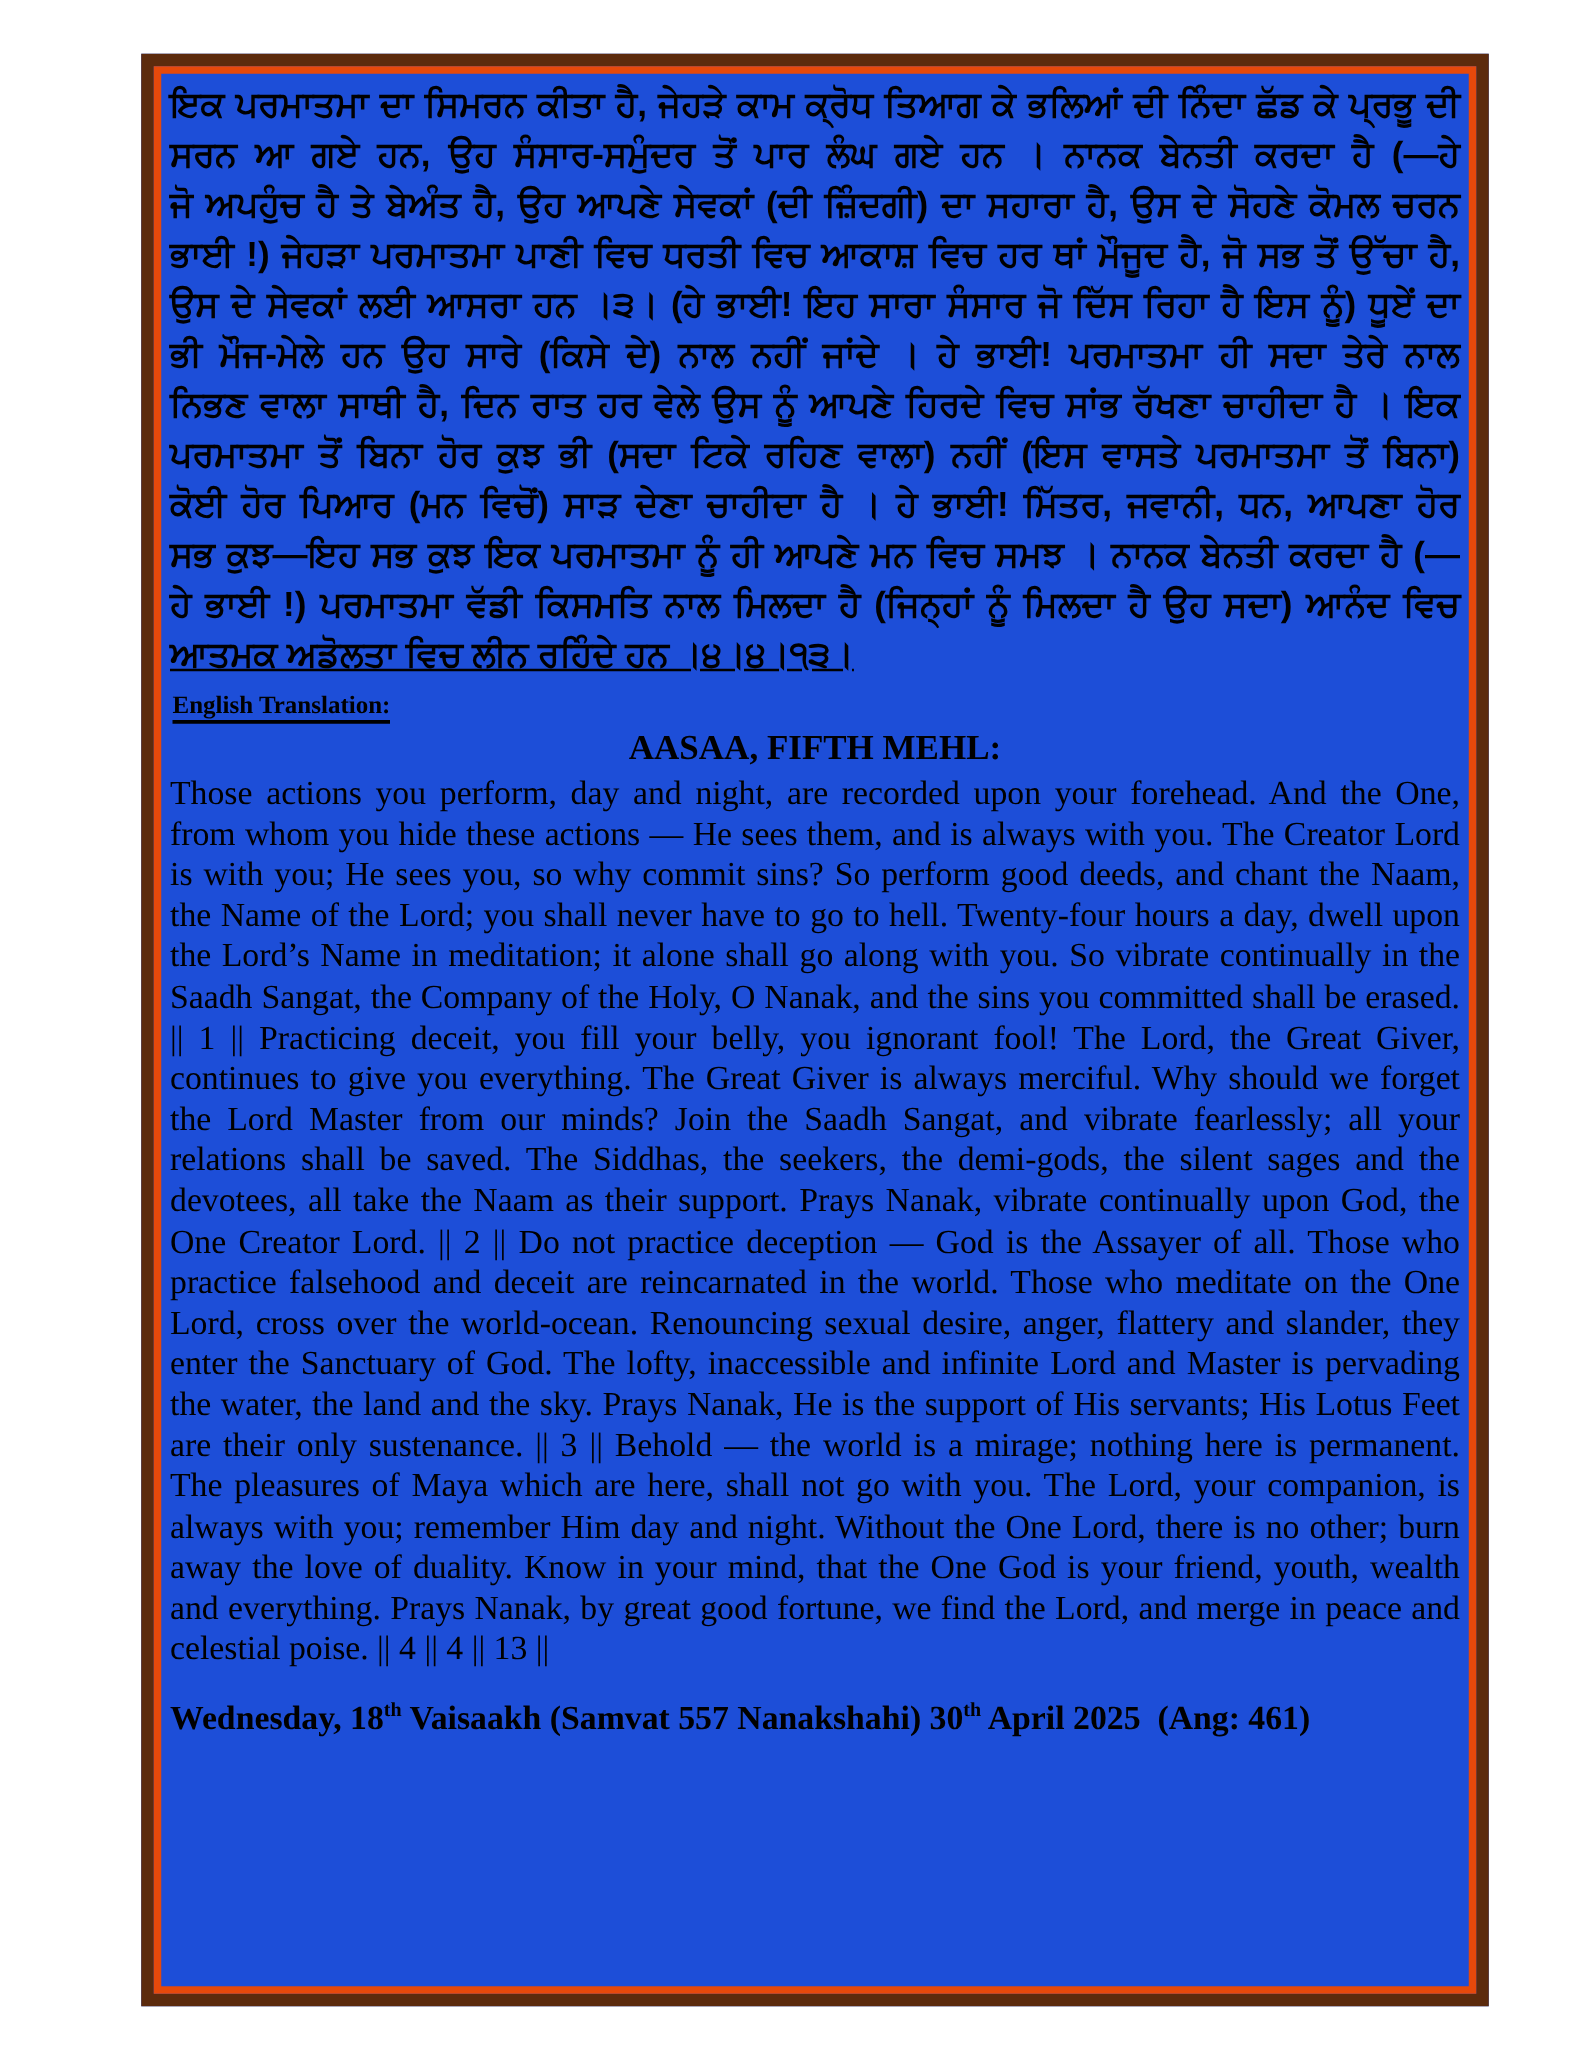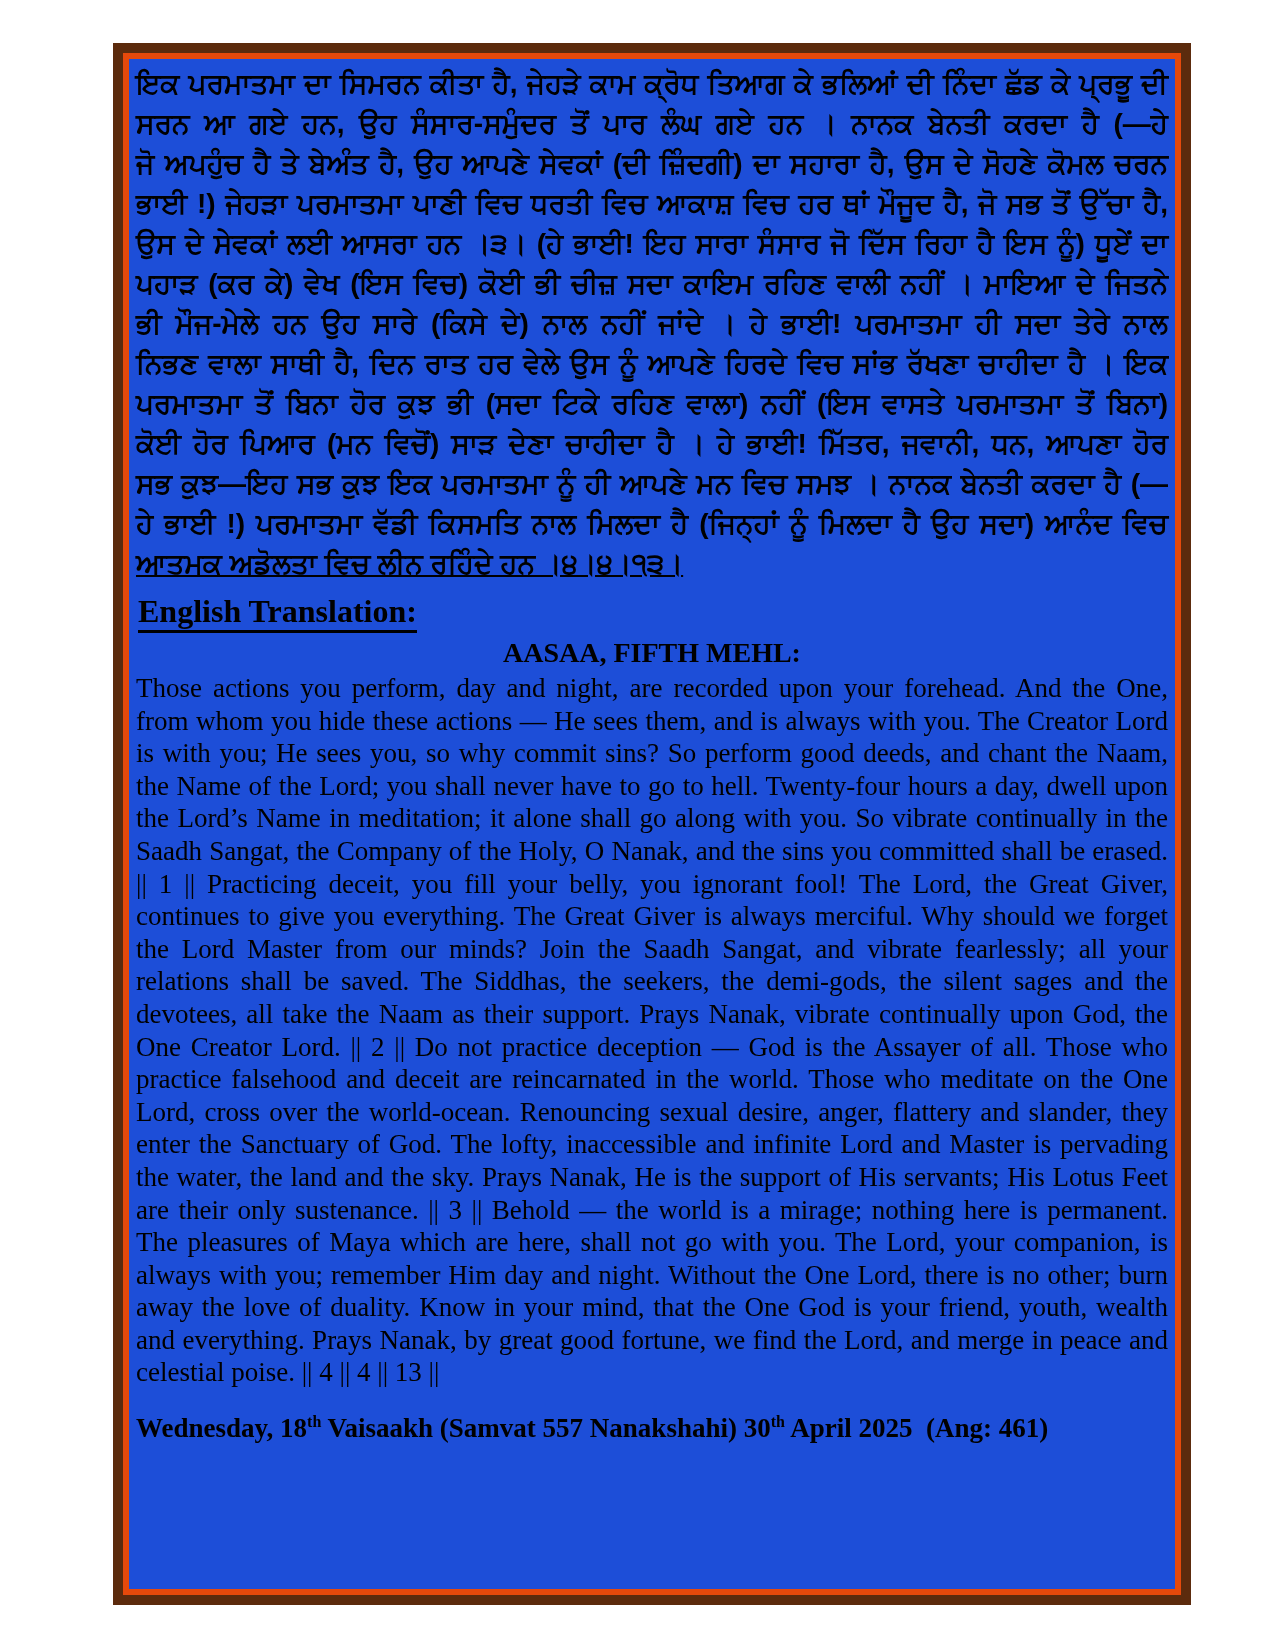--- a/index.html
+++ b/index.html
@@ -30,21 +30,21 @@
     font-family: "Liberation Sans", sans-serif;
     font-weight: bold;
     font-size: 28px;
     line-height: 40px;
     margin-top: 2px;
   }
   .punjabi-line { text-align: justify; text-align-last: justify; }
   .punjabi-line.last { text-align-last: left; text-decoration: underline; }
   .eng-heading {
     margin: 9px 0 0 2px;
-    font-size: 32px;
+    font-size: 20px;
     font-weight: bold;
   }
   .eng-heading .underlined {
     border-bottom: 3px solid #000;
     padding-bottom: 1px;
   }
   .shabad-title {
     margin: 7px 0 0 0;
     font-size: 28px;
     font-weight: bold;
@@ -69,21 +69,20 @@
 
 <div class="frame-outer">
   <div class="frame-inner">
 
     <div class="punjabi">
         <div class="punjabi-line">ਇਕ ਪਰਮਾਤਮਾ ਦਾ ਸਿਮਰਨ ਕੀਤਾ ਹੈ, ਜੇਹੜੇ ਕਾਮ ਕ੍ਰੋਧ ਤਿਆਗ ਕੇ ਭਲਿਆਂ ਦੀ ਨਿੰਦਾ ਛੱਡ ਕੇ ਪ੍ਰਭੂ ਦੀ</div>
         <div class="punjabi-line">ਸਰਨ ਆ ਗਏ ਹਨ, ਉਹ ਸੰਸਾਰ-ਸਮੁੰਦਰ ਤੋਂ ਪਾਰ ਲੰਘ ਗਏ ਹਨ । ਨਾਨਕ ਬੇਨਤੀ ਕਰਦਾ ਹੈ (—ਹੇ</div>
         <div class="punjabi-line">ਜੋ ਅਪਹੁੰਚ ਹੈ ਤੇ ਬੇਅੰਤ ਹੈ, ਉਹ ਆਪਣੇ ਸੇਵਕਾਂ (ਦੀ ਜ਼ਿੰਦਗੀ) ਦਾ ਸਹਾਰਾ ਹੈ, ਉਸ ਦੇ ਸੋਹਣੇ ਕੋਮਲ ਚਰਨ</div>
         <div class="punjabi-line">ਭਾਈ !) ਜੇਹੜਾ ਪਰਮਾਤਮਾ ਪਾਣੀ ਵਿਚ ਧਰਤੀ ਵਿਚ ਆਕਾਸ਼ ਵਿਚ ਹਰ ਥਾਂ ਮੌਜੂਦ ਹੈ, ਜੋ ਸਭ ਤੋਂ ਉੱਚਾ ਹੈ,</div>
         <div class="punjabi-line">ਉਸ ਦੇ ਸੇਵਕਾਂ ਲਈ ਆਸਰਾ ਹਨ ।੩। (ਹੇ ਭਾਈ! ਇਹ ਸਾਰਾ ਸੰਸਾਰ ਜੋ ਦਿੱਸ ਰਿਹਾ ਹੈ ਇਸ ਨੂੰ) ਧੂਏਂ ਦਾ</div>
-        <div class="punjabi-line">ਪਹਾੜ (ਕਰ ਕੇ) ਵੇਖ (ਇਸ ਵਿਚ) ਕੋਈ ਭੀ ਚੀਜ਼ ਸਦਾ ਕਾਇਮ ਰਹਿਣ ਵਾਲੀ ਨਹੀਂ । ਮਾਇਆ ਦੇ ਜਿਤਨੇ</div>
         <div class="punjabi-line">ਭੀ ਮੌਜ-ਮੇਲੇ ਹਨ ਉਹ ਸਾਰੇ (ਕਿਸੇ ਦੇ) ਨਾਲ ਨਹੀਂ ਜਾਂਦੇ । ਹੇ ਭਾਈ! ਪਰਮਾਤਮਾ ਹੀ ਸਦਾ ਤੇਰੇ ਨਾਲ</div>
         <div class="punjabi-line">ਨਿਭਣ ਵਾਲਾ ਸਾਥੀ ਹੈ, ਦਿਨ ਰਾਤ ਹਰ ਵੇਲੇ ਉਸ ਨੂੰ ਆਪਣੇ ਹਿਰਦੇ ਵਿਚ ਸਾਂਭ ਰੱਖਣਾ ਚਾਹੀਦਾ ਹੈ । ਇਕ</div>
         <div class="punjabi-line">ਪਰਮਾਤਮਾ ਤੋਂ ਬਿਨਾ ਹੋਰ ਕੁਝ ਭੀ (ਸਦਾ ਟਿਕੇ ਰਹਿਣ ਵਾਲਾ) ਨਹੀਂ (ਇਸ ਵਾਸਤੇ ਪਰਮਾਤਮਾ ਤੋਂ ਬਿਨਾ)</div>
         <div class="punjabi-line">ਕੋਈ ਹੋਰ ਪਿਆਰ (ਮਨ ਵਿਚੋਂ) ਸਾੜ ਦੇਣਾ ਚਾਹੀਦਾ ਹੈ । ਹੇ ਭਾਈ! ਮਿੱਤਰ, ਜਵਾਨੀ, ਧਨ, ਆਪਣਾ ਹੋਰ</div>
         <div class="punjabi-line">ਸਭ ਕੁਝ—ਇਹ ਸਭ ਕੁਝ ਇਕ ਪਰਮਾਤਮਾ ਨੂੰ ਹੀ ਆਪਣੇ ਮਨ ਵਿਚ ਸਮਝ । ਨਾਨਕ ਬੇਨਤੀ ਕਰਦਾ ਹੈ (—</div>
         <div class="punjabi-line">ਹੇ ਭਾਈ !) ਪਰਮਾਤਮਾ ਵੱਡੀ ਕਿਸਮਤਿ ਨਾਲ ਮਿਲਦਾ ਹੈ (ਜਿਨ੍ਹਾਂ ਨੂੰ ਮਿਲਦਾ ਹੈ ਉਹ ਸਦਾ) ਆਨੰਦ ਵਿਚ</div>
         <div class="punjabi-line last">ਆਤਮਕ ਅਡੋਲਤਾ ਵਿਚ ਲੀਨ ਰਹਿੰਦੇ ਹਨ ।੪।੪।੧੩।</div>
       </div>
 
     <div class="eng-heading">

